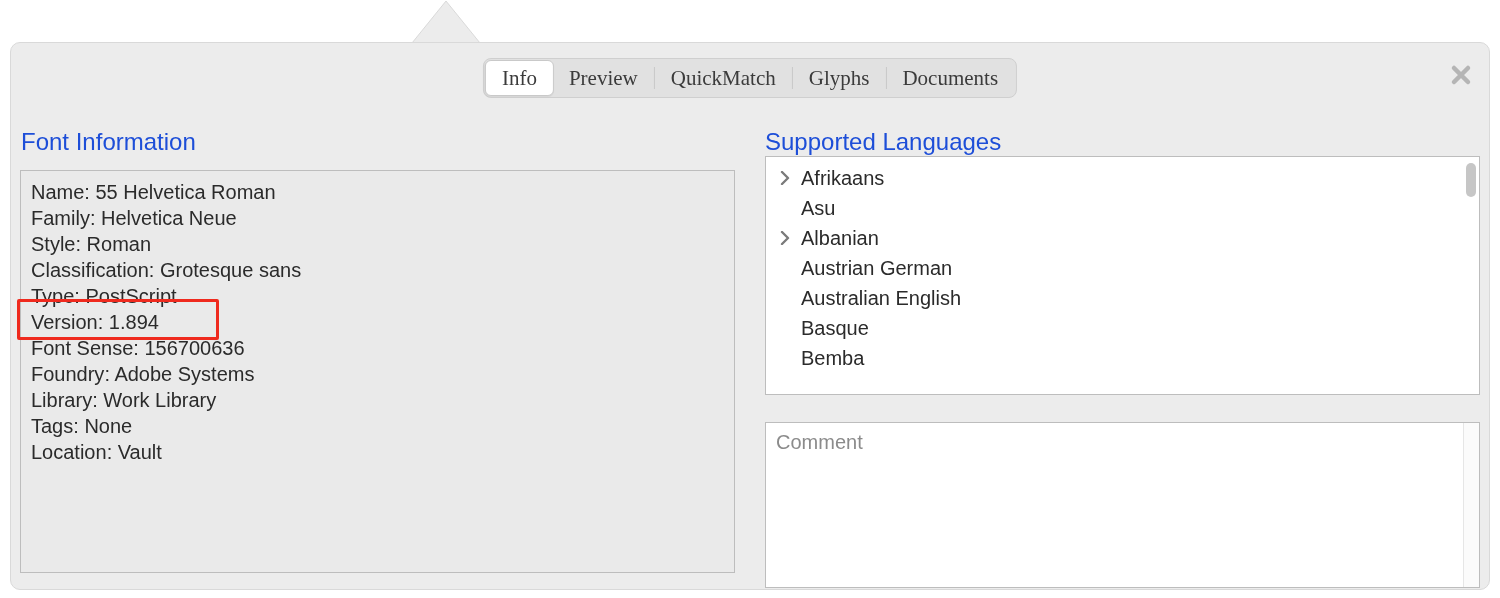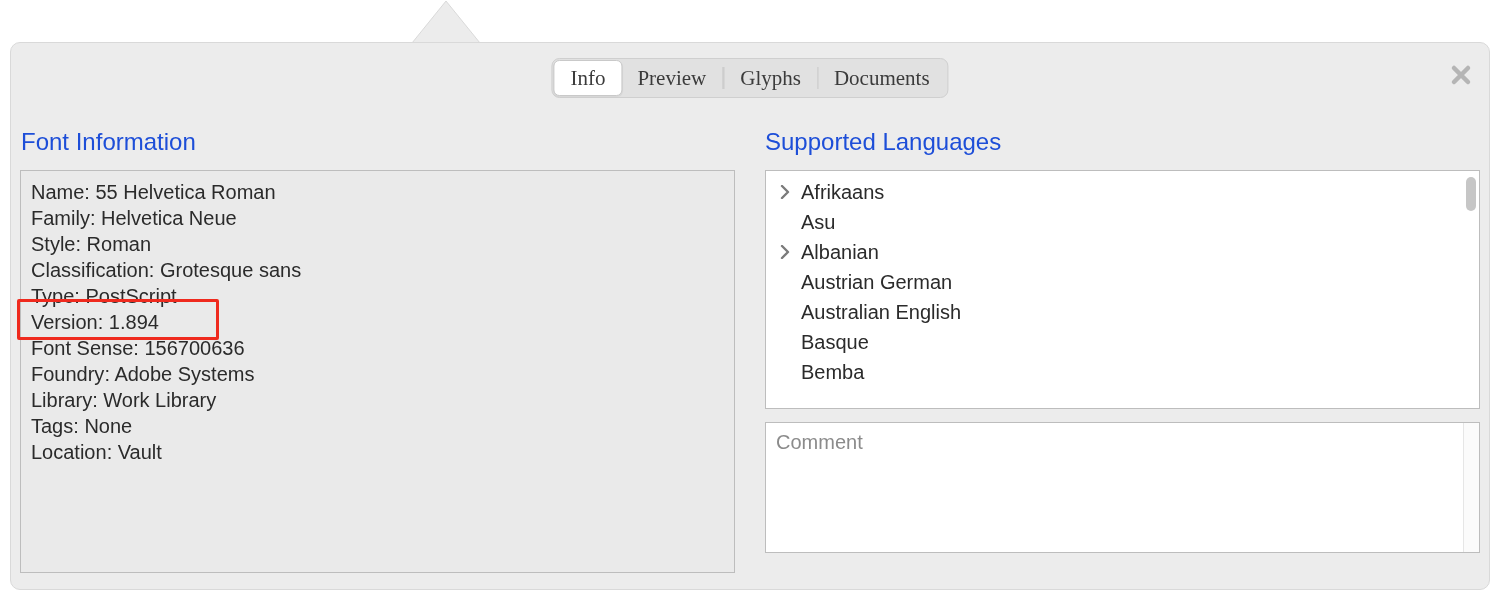--- a/index.html
+++ b/index.html
@@ -116,21 +116,21 @@
     width: 202px;
     height: 41px;
     border: 3px solid #ef2a1e;
     border-radius: 2px;
     pointer-events: none;
   }
 
   
   .lang-box {
     position: absolute;
-    top: 170px;
+    top: 156px;
     left: 765px;
     width: 715px;
     height: 239px;
     background: #ffffff;
     border: 1px solid #bdbdbd;
     overflow: hidden;
   }
   .lang-scroll {
     position: absolute;
     inset: 0;
@@ -165,21 +165,21 @@
     background: #c6c6c6;
     border-radius: 5px;
   }
 
   
   .comment-box {
     position: absolute;
     top: 422px;
     left: 765px;
     width: 715px;
-    height: 131px;
+    height: 166px;
     background: #ffffff;
     border: 1px solid #bdbdbd;
   }
   .comment-input {
     width: 100%;
     height: 100%;
     border: none;
     outline: none;
     resize: none;
     padding: 8px 10px;
@@ -210,20 +210,23 @@
 <div class="panel"></div>
 
 <div class="seg">
   <div class="seg-item selected">
       <span>Info</span>
     </div>
   <div class="seg-item">
       <span>Preview</span>
     </div>
   <div class="seg-sep"></div>
+  <div class="seg-item">
+      <span>QuickMatch</span>
+    </div>
   <div class="seg-sep"></div>
   <div class="seg-item">
       <span>Glyphs</span>
     </div>
   <div class="seg-sep"></div>
   <div class="seg-item">
       <span>Documents</span>
     </div>
 </div>
 

